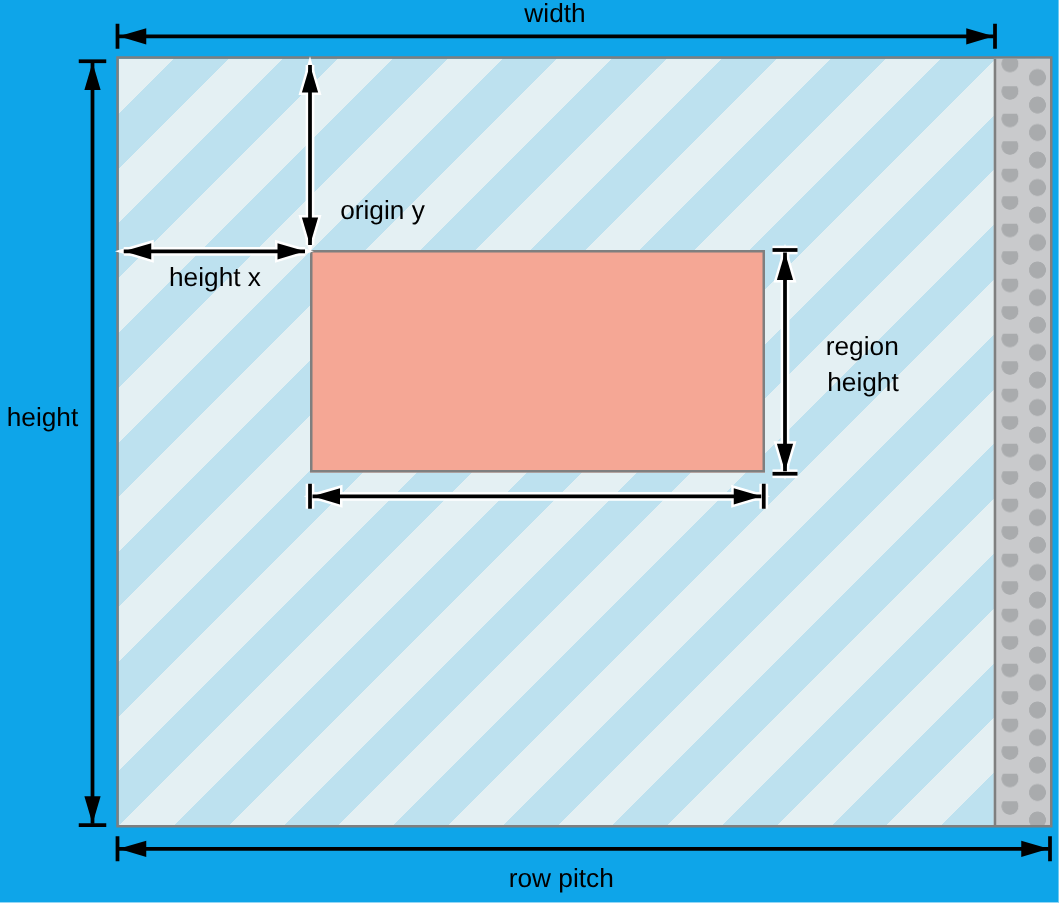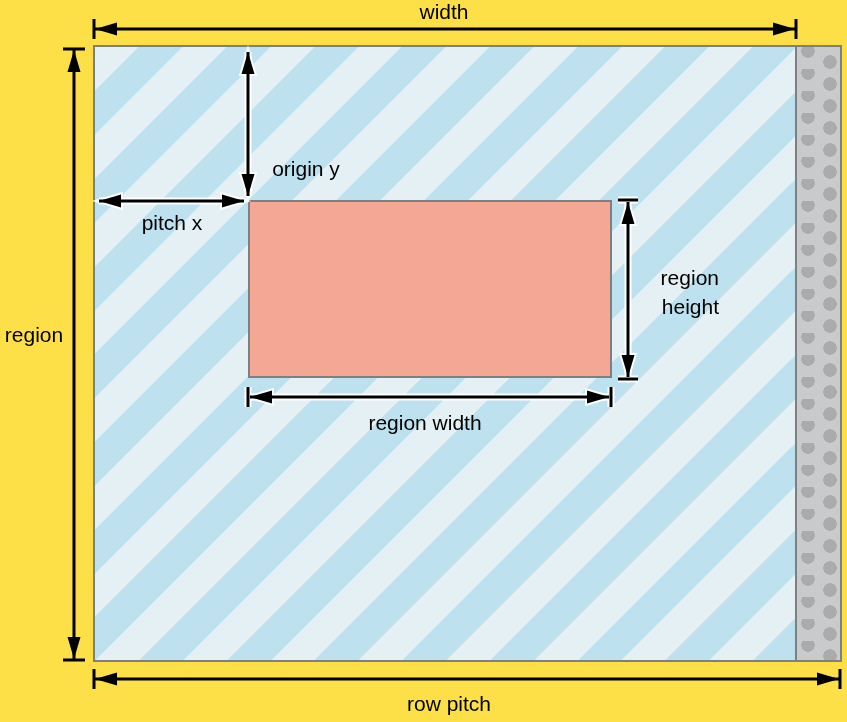--- a/index.html
+++ b/index.html
@@ -1,20 +1,20 @@
 <!DOCTYPE html>
 <html><head>
 <meta charset="utf-8">
 <style>
   html, body { margin: 0; padding: 0; background: #ffffff; }
   .canvas {
     position: relative;
     width: 847px;
     height: 722px;
-    background: #fde047;
+    background: #0ea5e9;
     font-family: "Liberation Sans", "DejaVu Sans", sans-serif;
     overflow: hidden;
   }
   
   .buffer {
     position: absolute;
     left: 93px; top: 45px;
     width: 749px; height: 617px;
     box-sizing: border-box;
     border: 2px solid #7f7f7f;
@@ -149,25 +149,24 @@
       <line class="ln" x1="94" y1="669" x2="94" y2="689"></line>
       <line class="ln" x1="840" y1="669" x2="840" y2="689"></line>
       <line class="ln" x1="95" y1="679" x2="839" y2="679"></line>
       <polygon class="hd" points="95,679 117,672.5 117,685.5"></polygon>
       <polygon class="hd" points="839,679 817,672.5 817,685.5"></polygon>
     </g>
   </svg>
 
   <div class="lbl" style="left:444px; top:12px;">width</div>
 
-  <div class="lbl" style="left:34px; top:335px;">region</div>
+  <div class="lbl" style="left:34px; top:335px;">height</div>
 
   <div class="lbl" style="left:306px; top:127px;margin-top:42px;">origin y</div>
 
-  <div class="lbl" style="left:172px; top:223px;">pitch x</div>
+  <div class="lbl" style="left:172px; top:223px;">height x</div>
 
   <div class="lbl lbl-region-height" style="left:679px; top:292px;">region height</div>
 
-  <div class="lbl" style="left:425px; top:423px;">region width</div>
 
   <div class="lbl" style="left:449px; top:704px;">row pitch</div>
 
 </div>
 
 </body></html>

